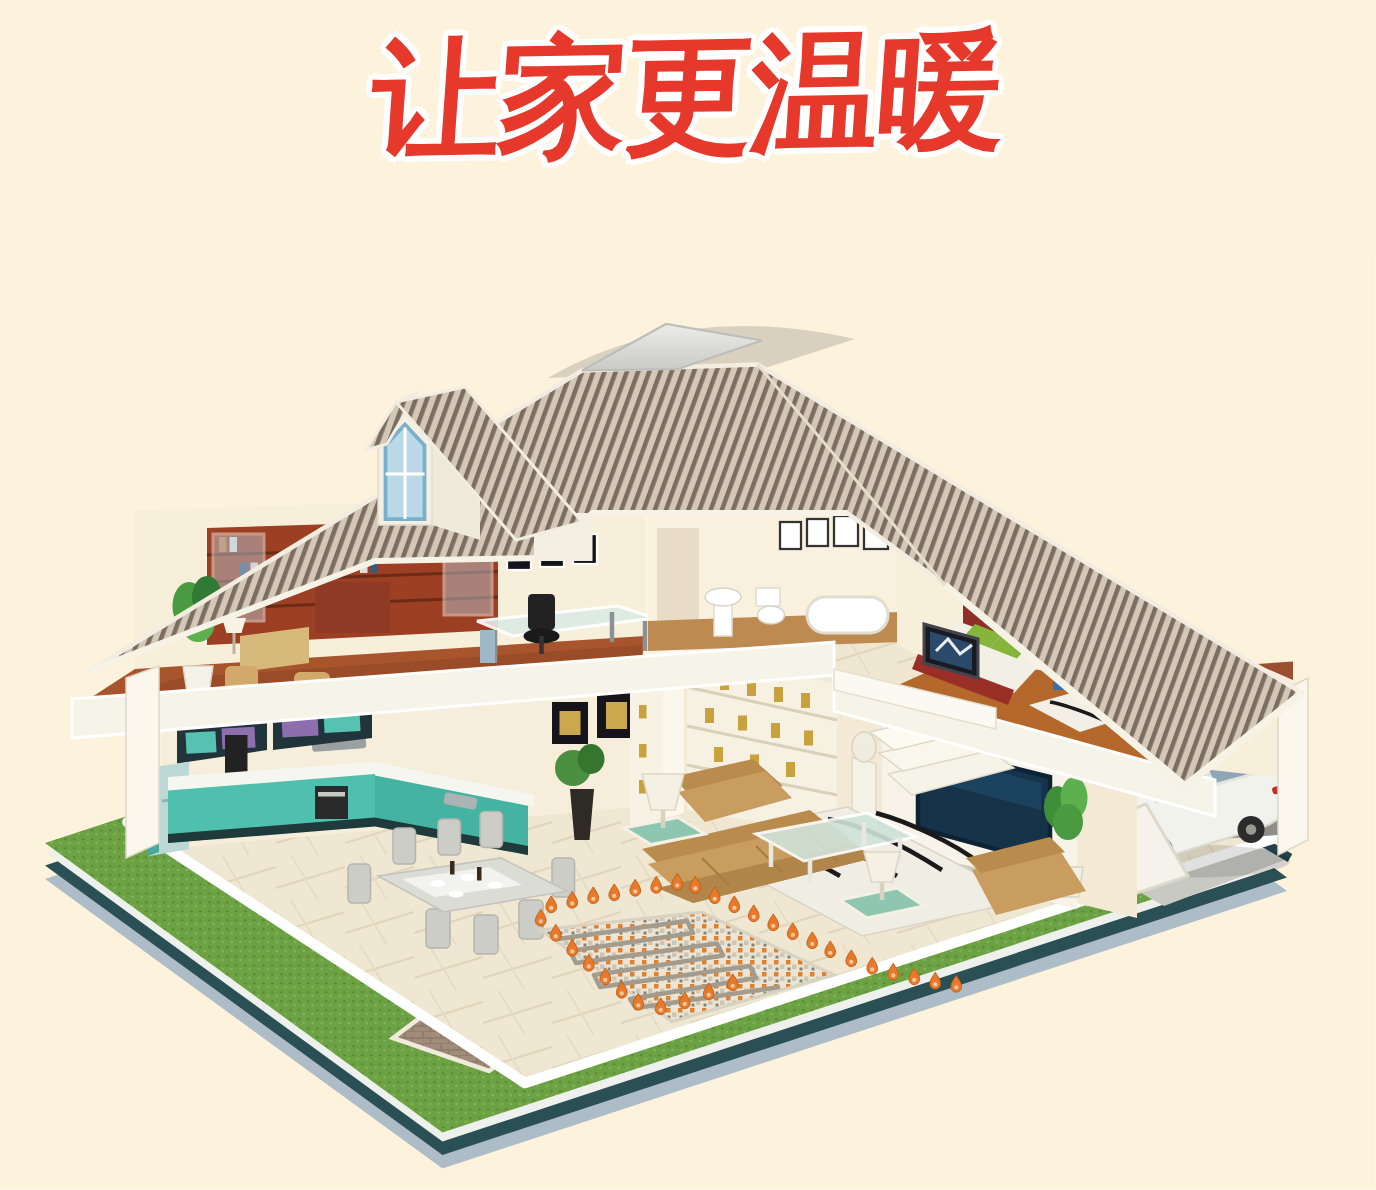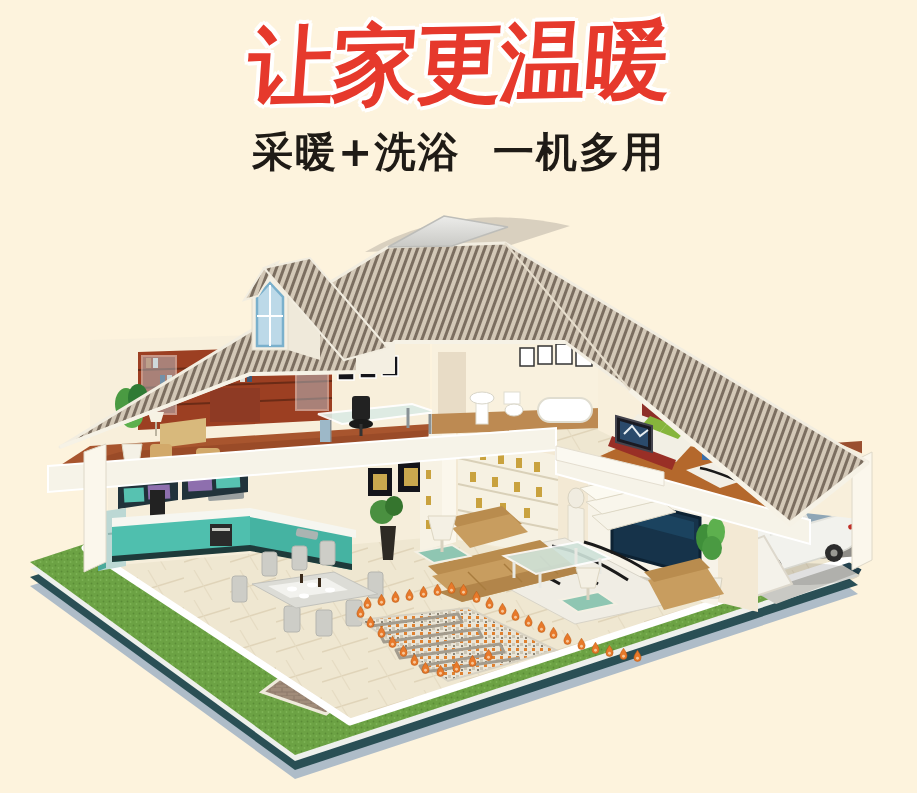--- a/index.html
+++ b/index.html
@@ -17,21 +17,20 @@
     position:absolute;top:125px;left:0;width:917px;text-align:center;
     font-size:41px;font-weight:bold;color:#1f1b16;letter-spacing:2px;white-space:pre;
   }
   .scene{position:absolute;left:0;top:185px;width:917px;height:608px;}
 </style>
 </head>
 <body>
 
 <div class="poster">
   <div class="title">让家更温暖</div>
-  <div class="subtitle">采暖+洗浴  一机多用</div>
 
   <svg class="scene" viewBox="0 185 917 608" width="917" height="608" xmlns="http://www.w3.org/2000/svg">
     <defs>
       <pattern id="tiles" width="7" height="7" patternUnits="userSpaceOnUse" patternTransform="rotate(20)">
         <rect width="7" height="7" fill="#d3c8b7"></rect>
         <rect width="3" height="7" fill="#7b6e60"></rect>
       </pattern>
       <pattern id="grassTex" width="6" height="6" patternUnits="userSpaceOnUse">
         <rect width="6" height="6" fill="#6ca244"></rect>
         <circle cx="1.5" cy="1.5" r="0.9" fill="#5a8c36"></circle>

